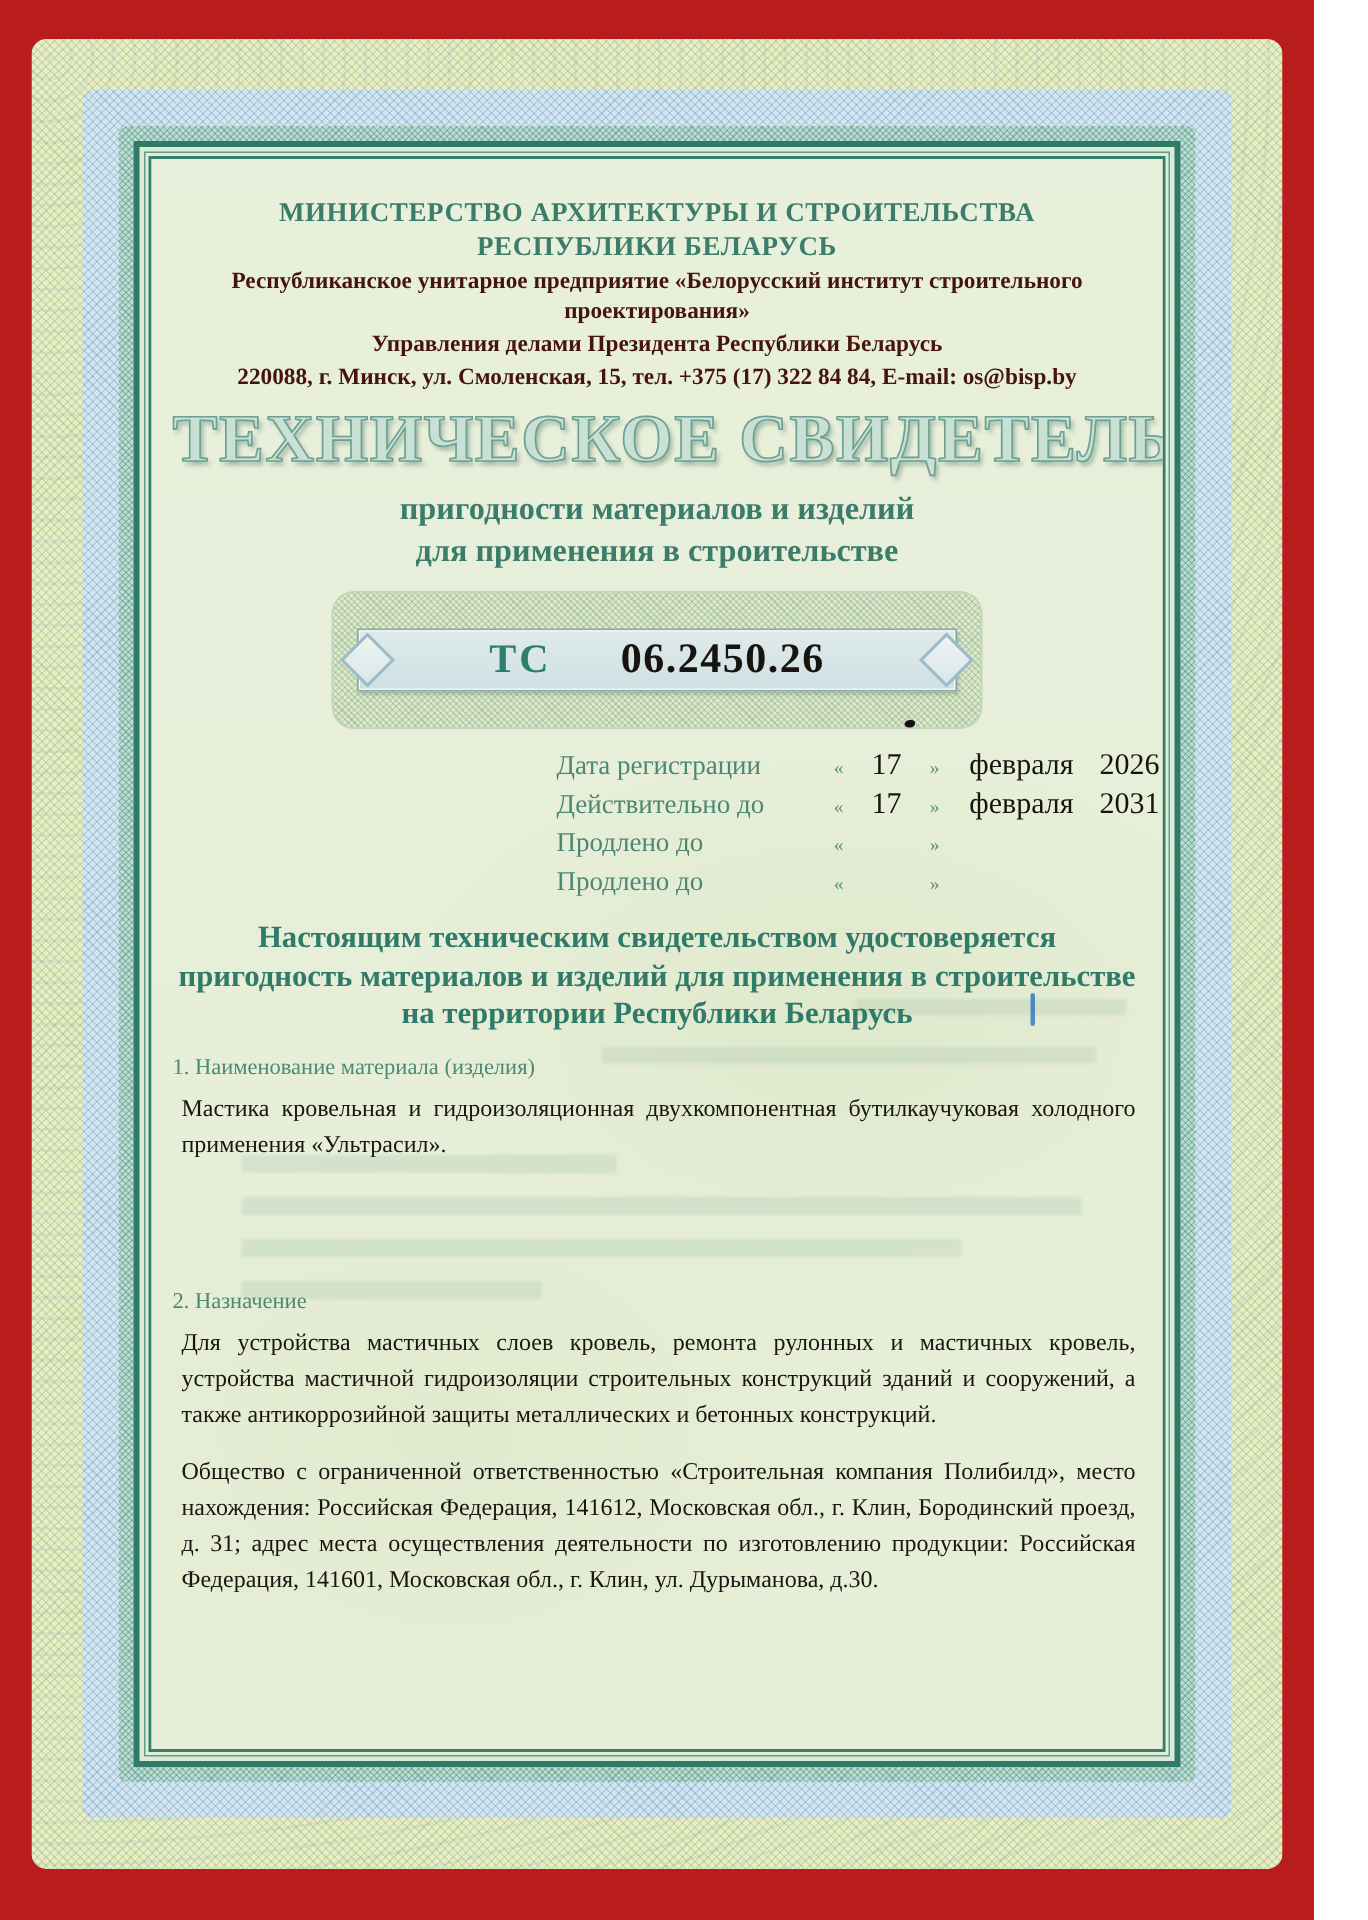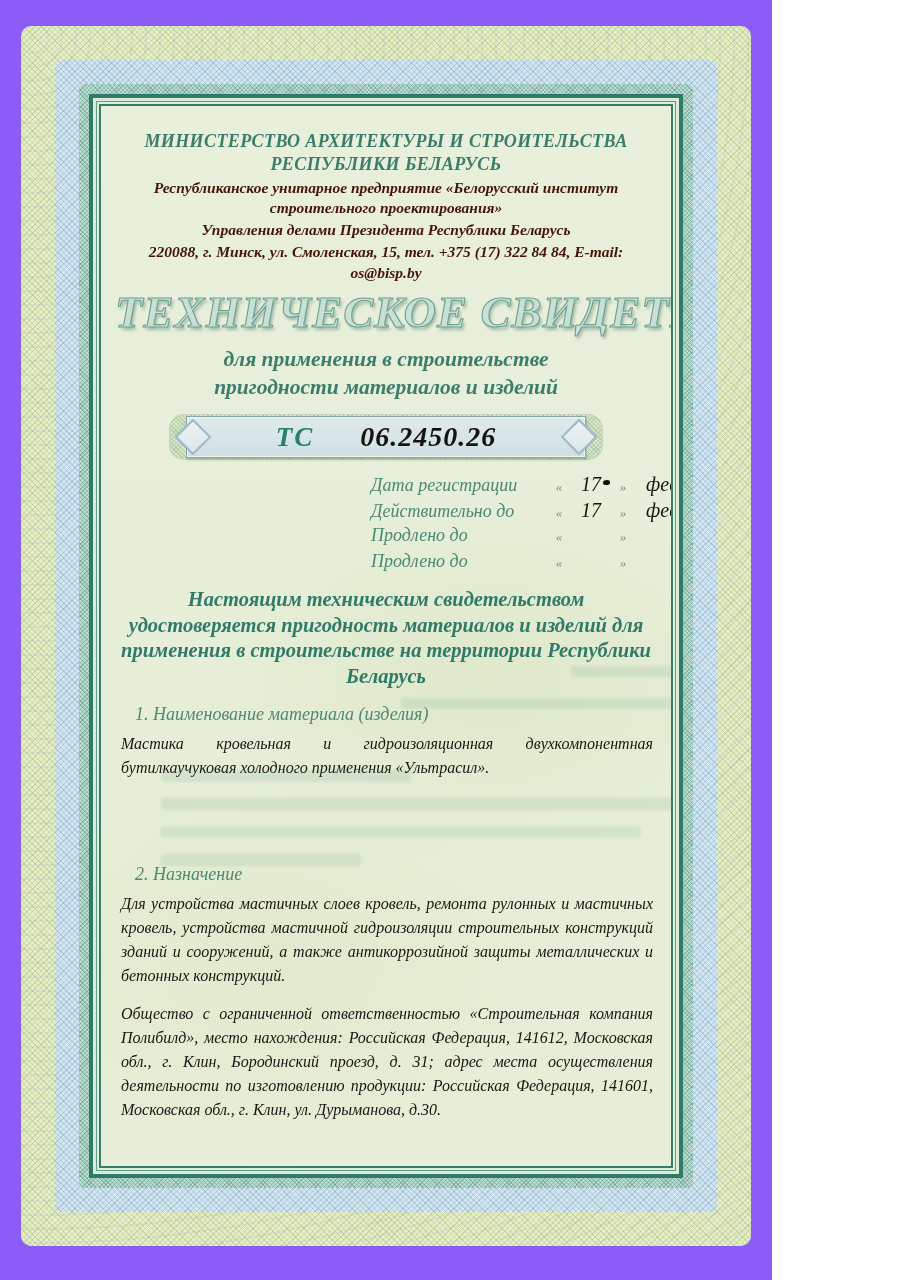--- a/index.html
+++ b/index.html
@@ -1,22 +1,21 @@
 <!DOCTYPE html>
 <html><head>
 <meta charset="utf-8">
 <style>
   * { margin:0; padding:0; box-sizing:border-box; }
   html,body { width:912px; height:1280px; background:#ffffff; font-family:"Liberation Serif","DejaVu Serif",serif; }
 
   .scan {
-    width:772px; height:1280px;
-    background:#8b5cf6;
+    width:876px; height:1280px;
+    background:#b91c1c;
     padding:26px 21px 34px 21px;
-    font-style:italic;
   }
 
   
   .band-green {
     height:100%;
     background-color:#e7edc8;
     background-image:
       repeating-linear-gradient(45deg, rgba(141,178,96,.30) 0 1px, transparent 1px 4px),
       repeating-linear-gradient(-45deg, rgba(141,178,96,.30) 0 1px, transparent 1px 4px),
       repeating-radial-gradient(circle at 12px 12px, rgba(120,160,200,.12) 0 2px, transparent 2px 14px);
@@ -83,21 +82,21 @@
   .subtitle + .subtitle { margin-top:5px; }
 
   
   .banner-wrap { margin:15px auto 0 auto; width:432px; }
   .banner-lace {
     background-color:#dde8c6;
     background-image:
       repeating-linear-gradient(45deg, rgba(120,165,110,.35) 0 1px, transparent 1px 3px),
       repeating-linear-gradient(-45deg, rgba(110,150,180,.25) 0 1px, transparent 1px 3px);
     border-radius:14px;
-    padding:1px 16px;
+    padding:24px 16px;
     box-shadow:0 0 0 1px rgba(140,175,150,.4);
   }
   .banner-box {
     position:relative;
     background:linear-gradient(#dfeaec,#cfe0e2);
     border:1px solid #8aa8a0;
     box-shadow:inset 0 0 0 1px #f0f5f2, 1px 2px 2px rgba(90,120,110,.35);
     height:42px;
     display:flex; align-items:center; justify-content:center; gap:46px;
   }
@@ -122,21 +121,21 @@
 
   
   .statement {
     margin:10px auto 0 auto; max-width:676px;
     text-align:center; color:#2f7a68; font-weight:bold;
     font-size:20.5px; line-height:1.25;
   }
 
   
   .section { margin-top:14px; }
-  .section-heading { color:#4b8a71; font-size:18px; margin-left:20px; }
+  .section-heading { color:#4b8a71; font-size:15px; margin-left:0; }
   .section-body {
     margin-top:7px; padding:0 4px 0 6px;
     color:#1b1511; font-size:16px; line-height:1.5;
     text-align:justify;
   }
   .gap-after { margin-bottom:84px; }
   .sec2 { margin-top:18px; }
 </style>
 </head>
 <body>
@@ -159,22 +158,22 @@
                 <div class="speck" style="left:502px; top:374px;"></div>
                 <div class="pen-mark" style="left:586px; top:556px;"></div>
 
                 <div class="ministry">МИНИСТЕРСТВО АРХИТЕКТУРЫ И СТРОИТЕЛЬСТВА</div>
                 <div class="ministry">РЕСПУБЛИКИ БЕЛАРУСЬ</div>
                 <div class="org">Республиканское унитарное предприятие «Белорусский институт строительного проектирования»</div>
                 <div class="org">Управления делами Президента Республики Беларусь</div>
                 <div class="org">220088, г. Минск, ул. Смоленская, 15, тел. +375 (17) 322 84 84, E-mail: os@bisp.by</div>
 
                 <div class="big-title">ТЕХНИЧЕСКОЕ СВИДЕТЕЛЬСТВО</div>
+                <div class="subtitle">пригодности материалов и изделий</div>
                 <div class="subtitle">для применения в строительстве</div>
-                <div class="subtitle">пригодности материалов и изделий</div>
 
                 <div class="banner-wrap">
                   <div class="banner-lace">
                     <div class="banner-box">
                       <span class="diamond left"></span>
                       <span class="tc-prefix">ТС</span>
                       <span class="tc-number">06.2450.26</span>
                       <span class="diamond right"></span>
                     </div>
                   </div>

